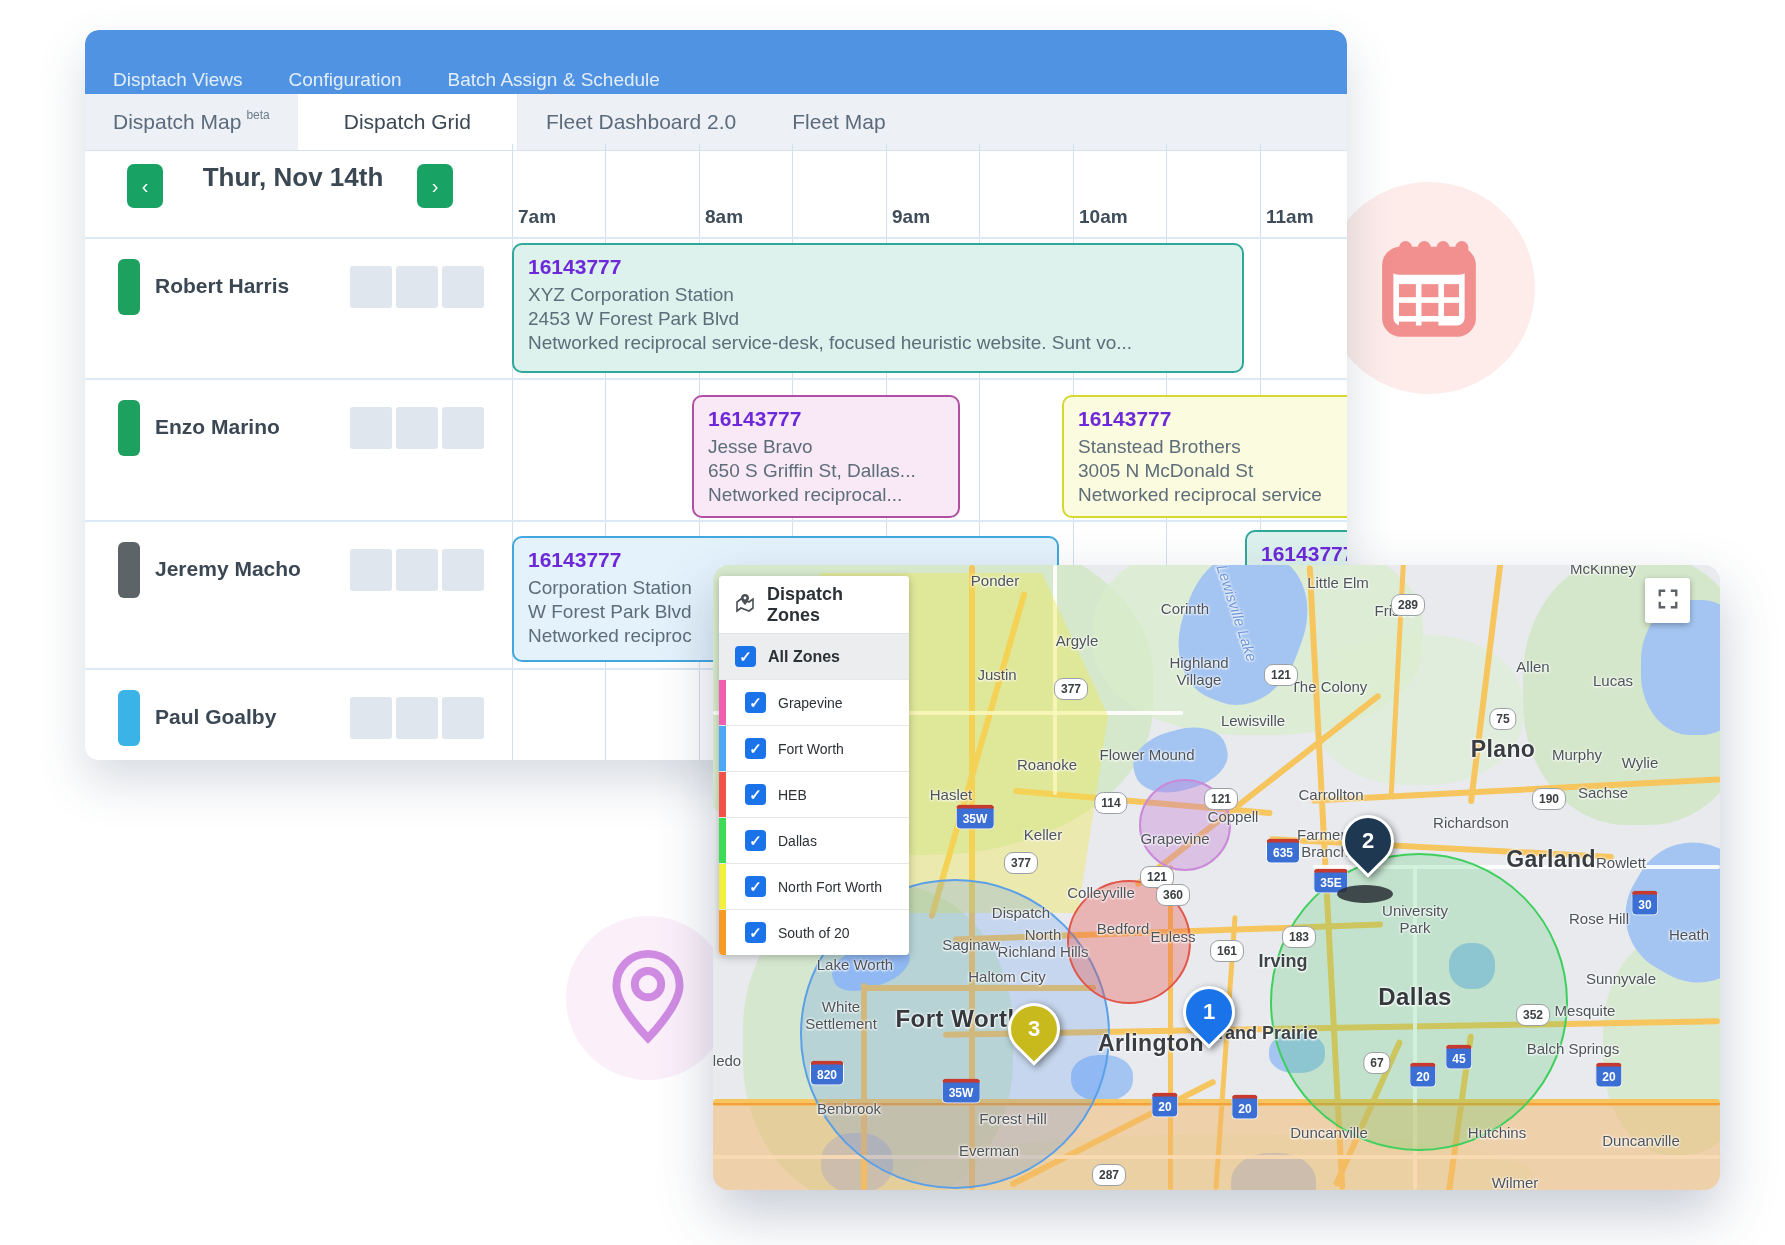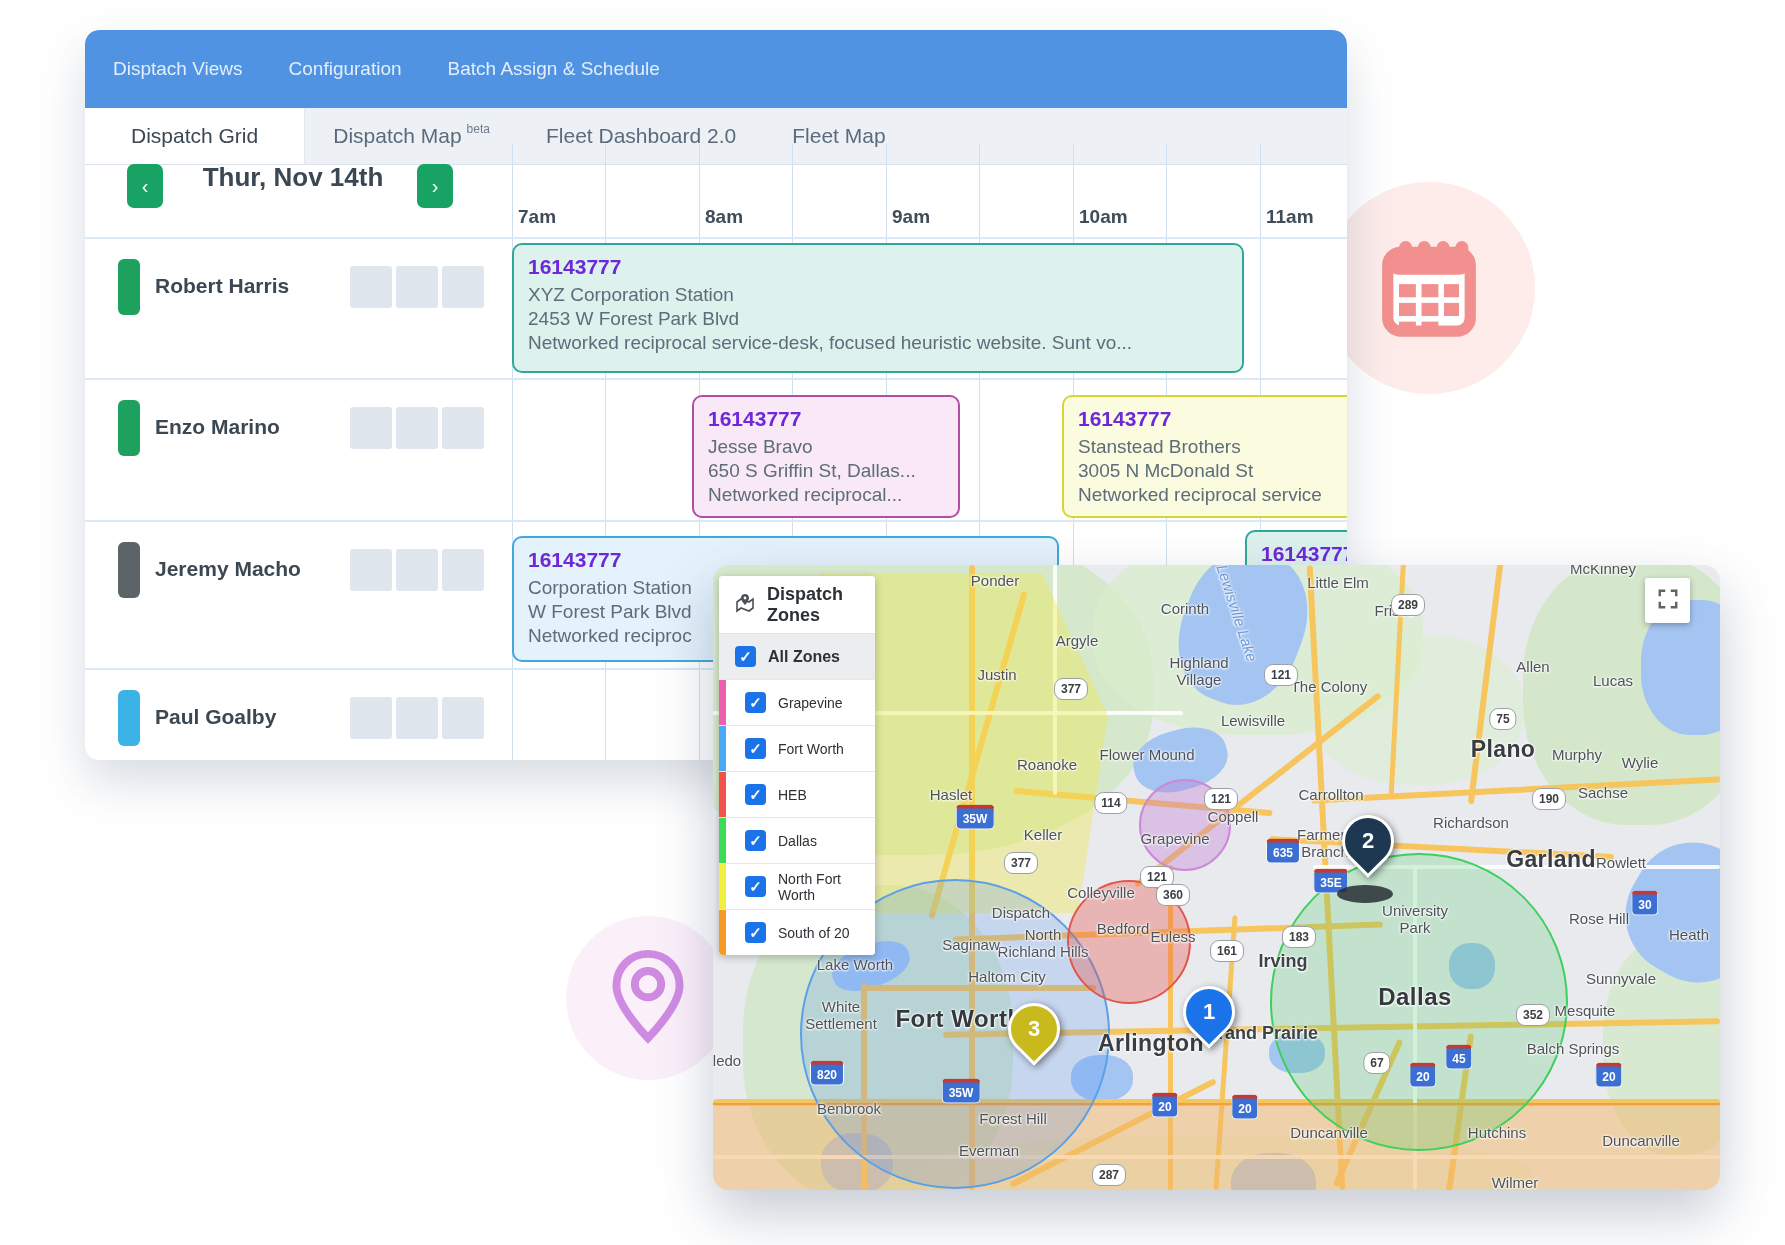--- a/index.html
+++ b/index.html
@@ -9,21 +9,21 @@
   
   .deco{position:absolute;border-radius:50%;}
   .deco-cal{left:1323px;top:182px;width:212px;height:212px;background:#fdecea;
             display:flex;align-items:center;justify-content:center;}
   .deco-pin{left:566px;top:916px;width:164px;height:164px;background:#fbeffa;
             display:flex;align-items:center;justify-content:center;}
 
   
   .grid-panel{position:absolute;left:85px;top:30px;width:1262px;height:730px;background:#fff;
               border-radius:14px;box-shadow:0 22px 48px rgba(60,80,110,.20);overflow:hidden;}
-  .navbar{height:58px;background:#4f93e2;display:flex;align-items:center;padding:10px 28px;gap:46px;
+  .navbar{height:58px;background:#4f93e2;display:flex;align-items:flex-end;padding:3px 28px;gap:46px;
           border-radius:14px 14px 0 0;}
   .nav-item{color:#e4eefb;font-size:19px;cursor:default;}
   .tabbar{height:56px;background:#edf1f6;border-bottom:1px solid #d9e2ec;display:flex;align-items:stretch;}
   .tab{display:flex;align-items:center;padding:0 28px;color:#5b6b7c;font-size:21px;}
   .tab.active{background:#fff;color:#3b4854;padding:0 46px;border-right:1px solid #e0e8f0;}
   .beta{font-size:12px;margin-left:5px;margin-top:-14px;color:#6b7b8c;}
 
   .grid-body{position:absolute;left:0;top:114px;right:0;bottom:0;}
   .vline{position:absolute;top:0;bottom:0;width:1px;background:#cfe1f1;}
   .hsep{position:absolute;left:0;right:0;height:2px;background:#dbe8f5;}
@@ -74,21 +74,21 @@
           font-weight:bold;}
   .shield.i{background:#3b6fd4;border:1px solid #fff;color:#fff;border-top:4px solid #c5392f;border-radius:5px;}
 
   .pin{position:absolute;width:46px;height:46px;border-radius:50% 50% 50% 0;border:3px solid #fff;
        box-shadow:0 3px 7px rgba(0,0,0,.45);}
   .pin .n{position:absolute;inset:0;display:flex;align-items:center;justify-content:center;
           color:#fff;font-weight:bold;font-size:22px;}
   .pin-shadow{position:absolute;width:56px;height:18px;background:rgba(40,45,50,.85);border-radius:50%;}
 
   
-  .zones-panel{position:absolute;left:6px;top:11px;width:156px;background:#fff;border-radius:4px;
+  .zones-panel{position:absolute;left:6px;top:11px;width:190px;background:#fff;border-radius:4px;
                box-shadow:0 2px 8px rgba(0,0,0,.25);overflow:hidden;}
   .zp-header{height:57px;display:flex;align-items:center;gap:10px;padding:0 14px;background:#fff;
              border-bottom:1px solid #e3e3e3;}
   .zp-title{font-size:18px;font-weight:bold;color:#2c3136;}
   .zp-item{position:relative;height:45px;display:flex;align-items:center;gap:12px;padding:0 0 0 26px;
            background:#fff;border-bottom:1px solid #e7e7e7;cursor:pointer;}
   .zp-item.allzones{background:#ecedef;padding-left:16px;}
   .zp-item.allzones .zp-label{font-weight:bold;font-size:16px;}
   .zp-stripe{position:absolute;left:0;top:0;bottom:0;width:7px;}
   .zp-check{width:21px;height:21px;border-radius:4px;background:#1a73e8;flex:none;
@@ -142,25 +142,25 @@
 
   <div class="grid-panel">
 
     <div class="navbar">
       <span class="nav-item">Disptach Views</span>
       <span class="nav-item">Configuration</span>
       <span class="nav-item">Batch Assign &amp; Schedule</span>
     </div>
 
     <div class="tabbar">
-      <span class="tab active">Dispatch Grid</span>
       <span class="tab">
         <span>Dispatch Map</span>
         <span class="beta">beta</span>
       </span>
+      <span class="tab active">Dispatch Grid</span>
       <span class="tab">Fleet Dashboard 2.0</span>
       <span class="tab">Fleet Map</span>
     </div>
 
     <div class="grid-body">
 
       <div class="vline" style="left:427px"></div>
       <div class="vline" style="left:520px"></div>
       <div class="vline" style="left:614px"></div>
       <div class="vline" style="left:707px"></div>

